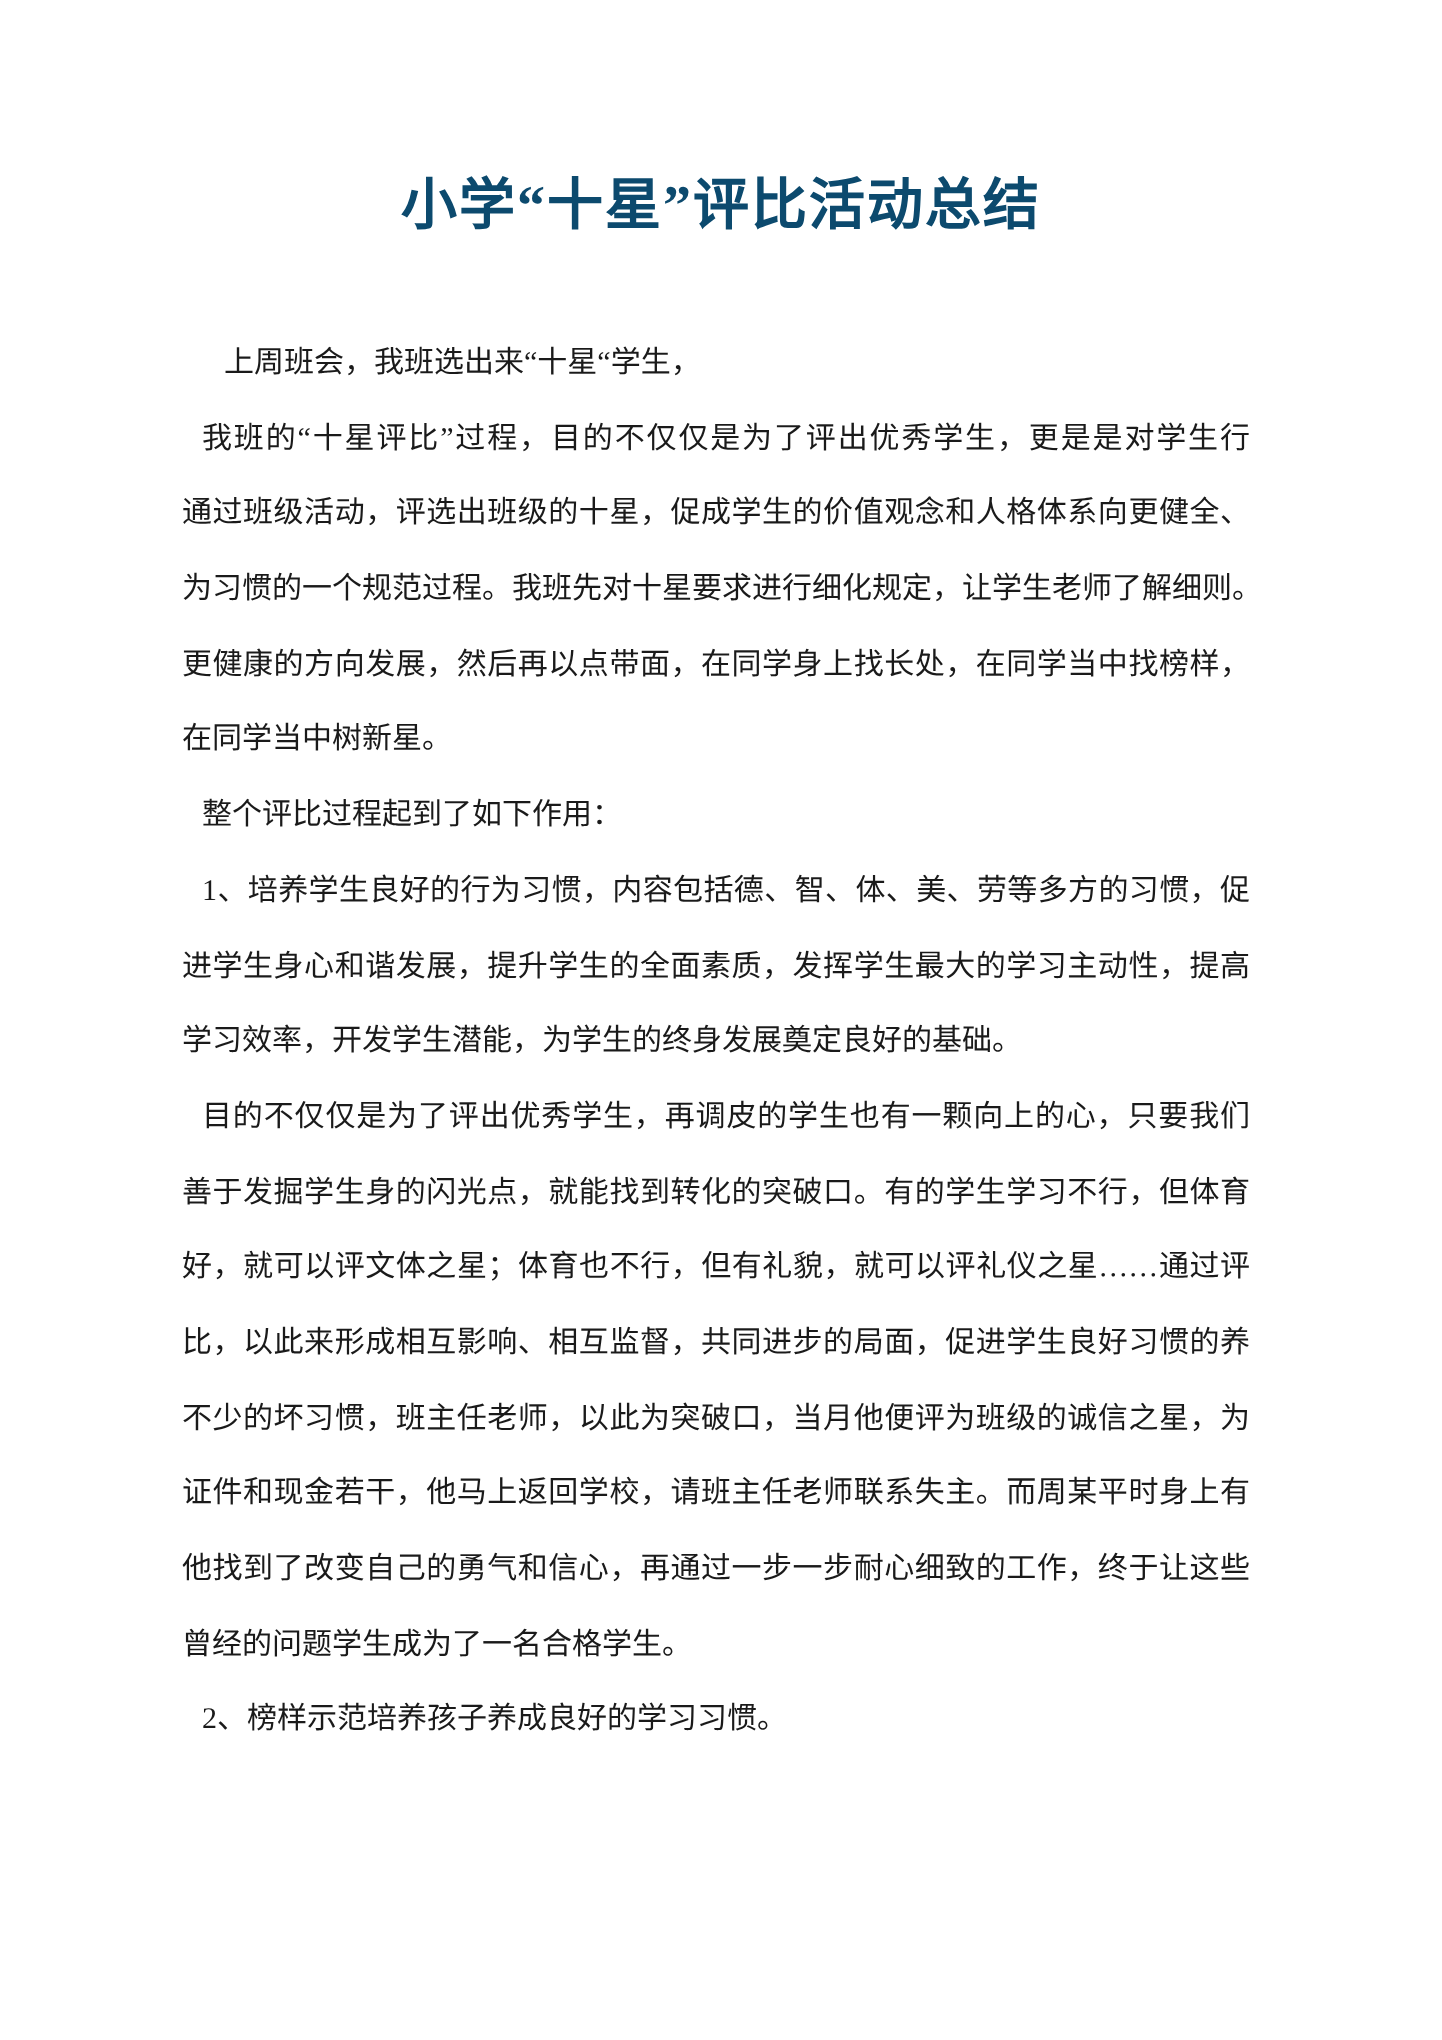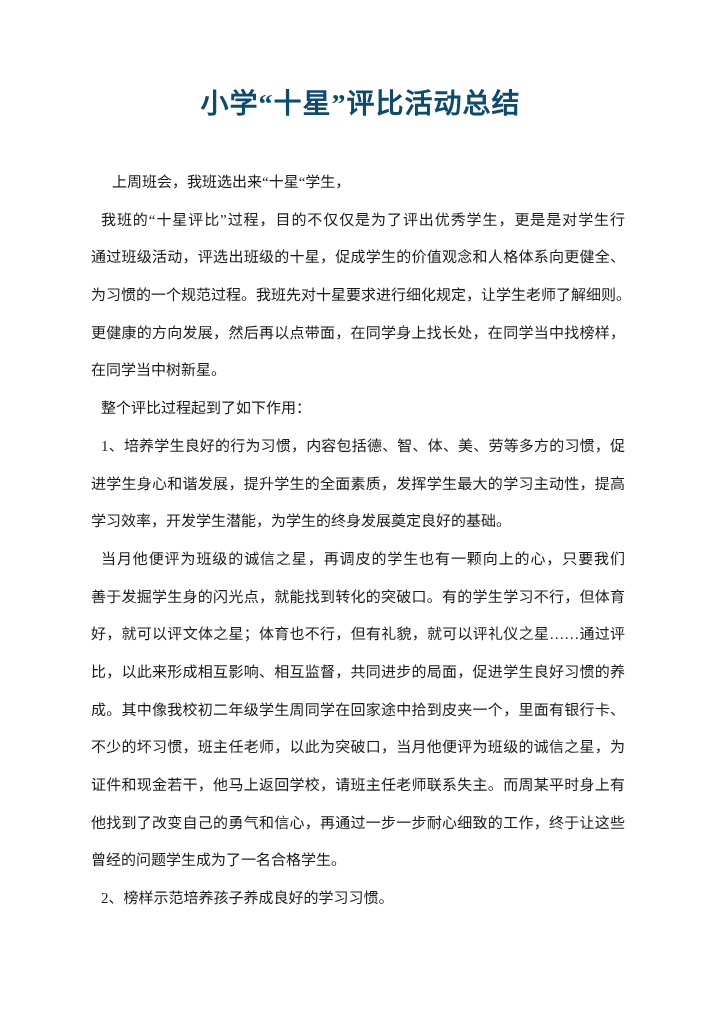--- a/index.html
+++ b/index.html
@@ -68,25 +68,24 @@
       </div>
       <div class="para indent-sm">
         <div class="tline last">整个评比过程起到了如下作用：</div>
       </div>
       <div class="para indent-sm">
         <div class="tline">1、培养学生良好的行为习惯，内容包括德、智、体、美、劳等多方的习惯，促</div>
         <div class="tline">进学生身心和谐发展，提升学生的全面素质，发挥学生最大的学习主动性，提高</div>
         <div class="tline last">学习效率，开发学生潜能，为学生的终身发展奠定良好的基础。</div>
       </div>
       <div class="para indent-sm">
-        <div class="tline">当月他便评为班级的诚信之星，再调皮的学生也有一颗向上的心，只要我们</div>
+        <div class="tline">目的不仅仅是为了评出优秀学生，再调皮的学生也有一颗向上的心，只要我们</div>
         <div class="tline">善于发掘学生身的闪光点，就能找到转化的突破口。有的学生学习不行，但体育</div>
         <div class="tline">好，就可以评文体之星；体育也不行，但有礼貌，就可以评礼仪之星……通过评</div>
         <div class="tline">比，以此来形成相互影响、相互监督，共同进步的局面，促进学生良好习惯的养</div>
-        <div class="tline">成。其中像我校初二年级学生周同学在回家途中拾到皮夹一个，里面有银行卡、</div>
         <div class="tline">不少的坏习惯，班主任老师，以此为突破口，当月他便评为班级的诚信之星，为</div>
         <div class="tline">证件和现金若干，他马上返回学校，请班主任老师联系失主。而周某平时身上有</div>
         <div class="tline">他找到了改变自己的勇气和信心，再通过一步一步耐心细致的工作，终于让这些</div>
         <div class="tline last">曾经的问题学生成为了一名合格学生。</div>
       </div>
       <div class="para indent-sm">
         <div class="tline last">2、榜样示范培养孩子养成良好的学习习惯。</div>
       </div>
     </div>
 </div>

